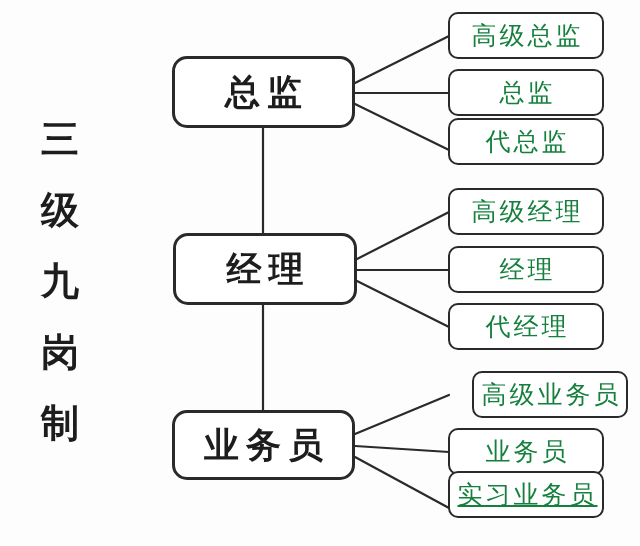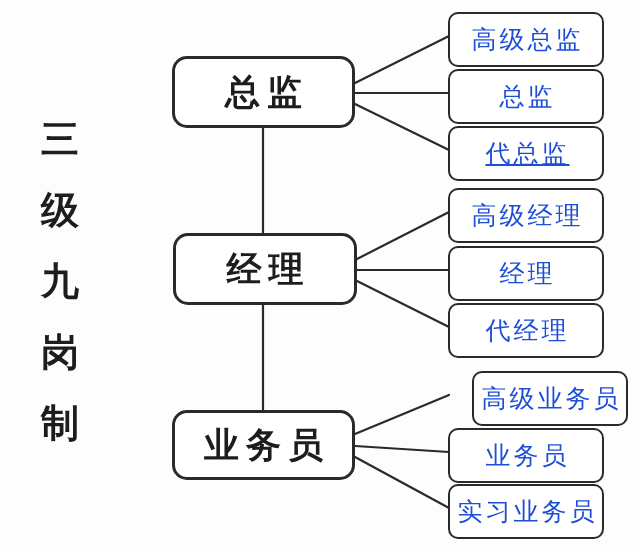--- a/index.html
+++ b/index.html
@@ -53,43 +53,43 @@
     box-sizing: border-box;
   }
   .lv0 { left: 172px; top: 56px;  width: 183px; height: 72px; }
   .lv1 { left: 173px; top: 233px; width: 184px; height: 72px; }
   .lv2 { left: 172px; top: 410px; width: 183px; height: 70px; }
   
   .pos-box {
     position: absolute;
     left: 448px;
     width: 156px;
-    height: 55px;
+    height: 47px;
     background: #ffffff;
     border: 2px solid #2a2a2a;
     border-radius: 10px;
     display: flex;
     align-items: center;
     justify-content: center;
     font-size: 25px;
     font-weight: 400;
-    color: #1d4ed8;
+    color: #15803d;
     letter-spacing: 3px;
     text-indent: 3px;
     box-sizing: border-box;
   }
   .r0 { top: 12px; }
   .r1 { top: 69px; }
-  .r2 { top: 126px; text-decoration: underline; }
+  .r2 { top: 118px; }
   .r3 { top: 188px; }
   .r4 { top: 246px; }
   .r5 { top: 303px; text-align: right; }
   .r6 { top: 371px; margin-left: 24px; }
   .r7 { top: 428px; }
-  .r8 { top: 484px; }
+  .r8 { top: 471px; text-decoration: underline; }
 </style>
 </head>
 <body>
 
 <div class="canvas">
 
   <div class="vtitle">
     <span class="vchar">三</span>
     <span class="vchar">级</span>
     <span class="vchar">九</span>

